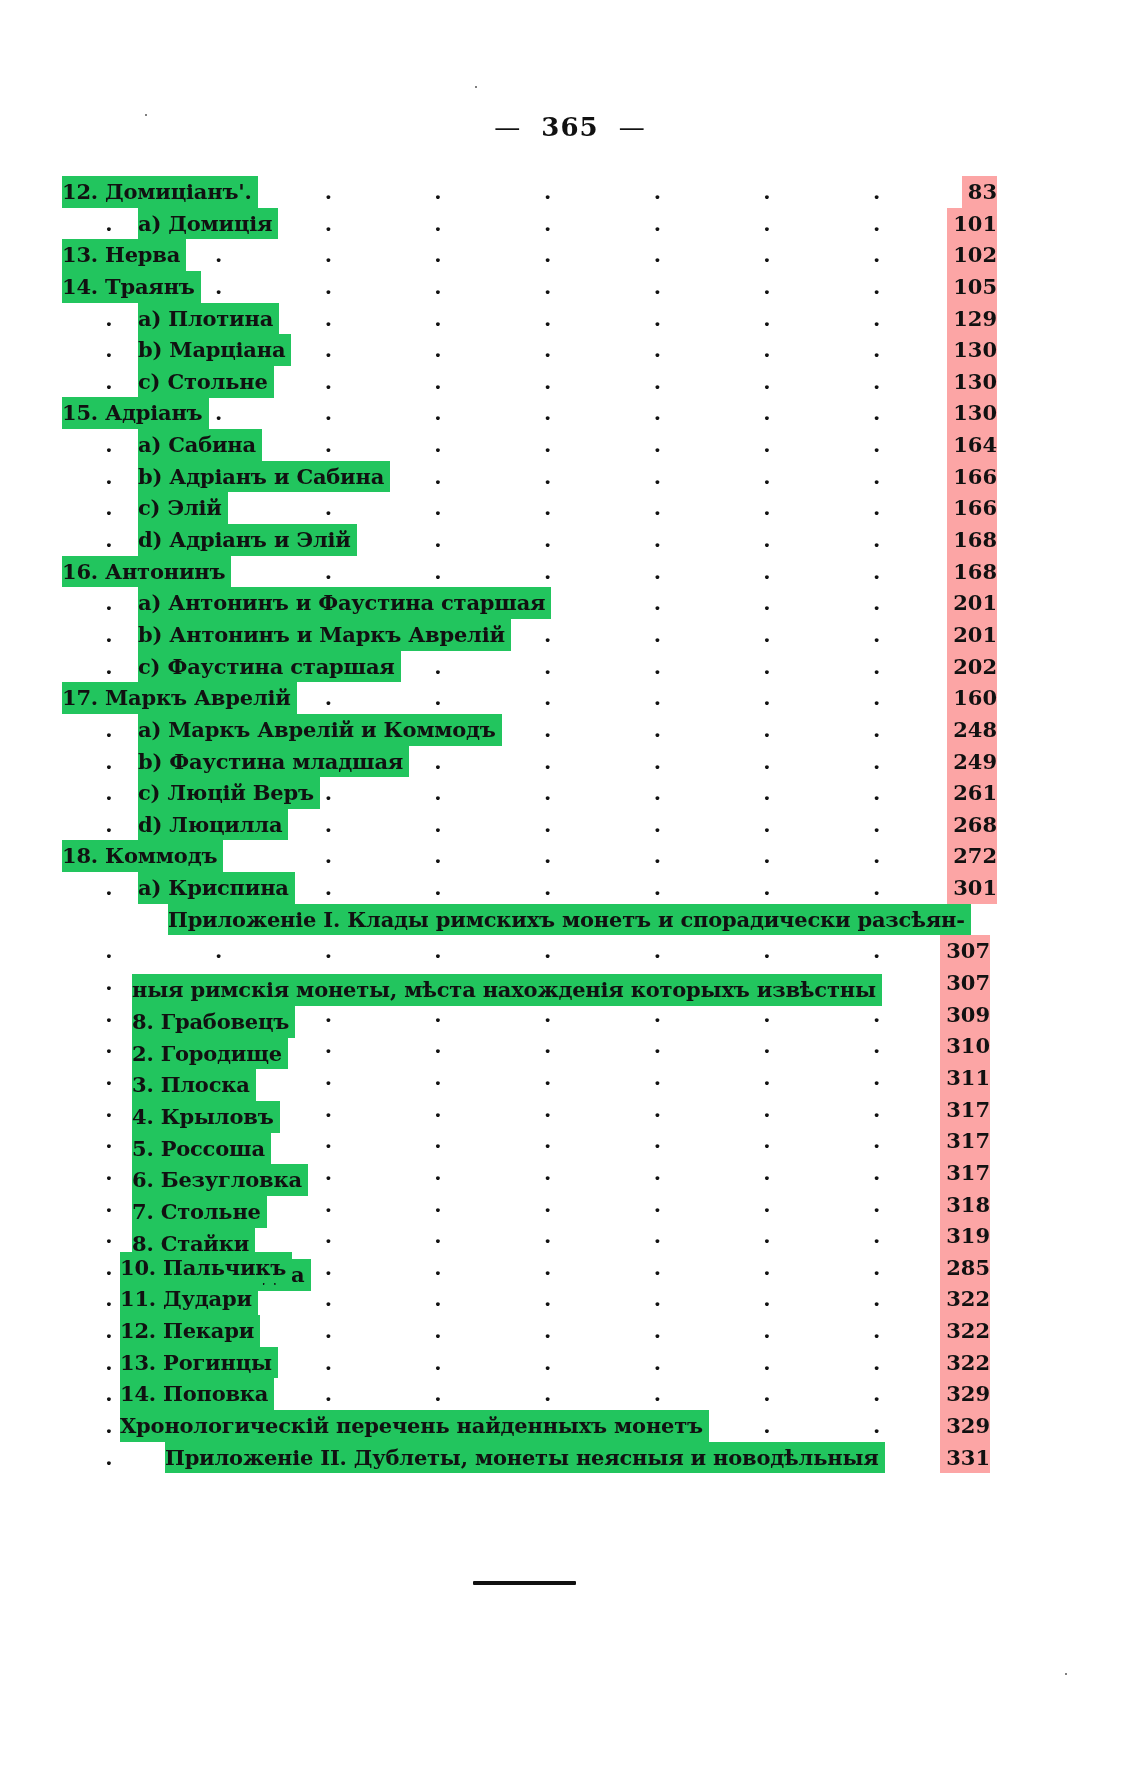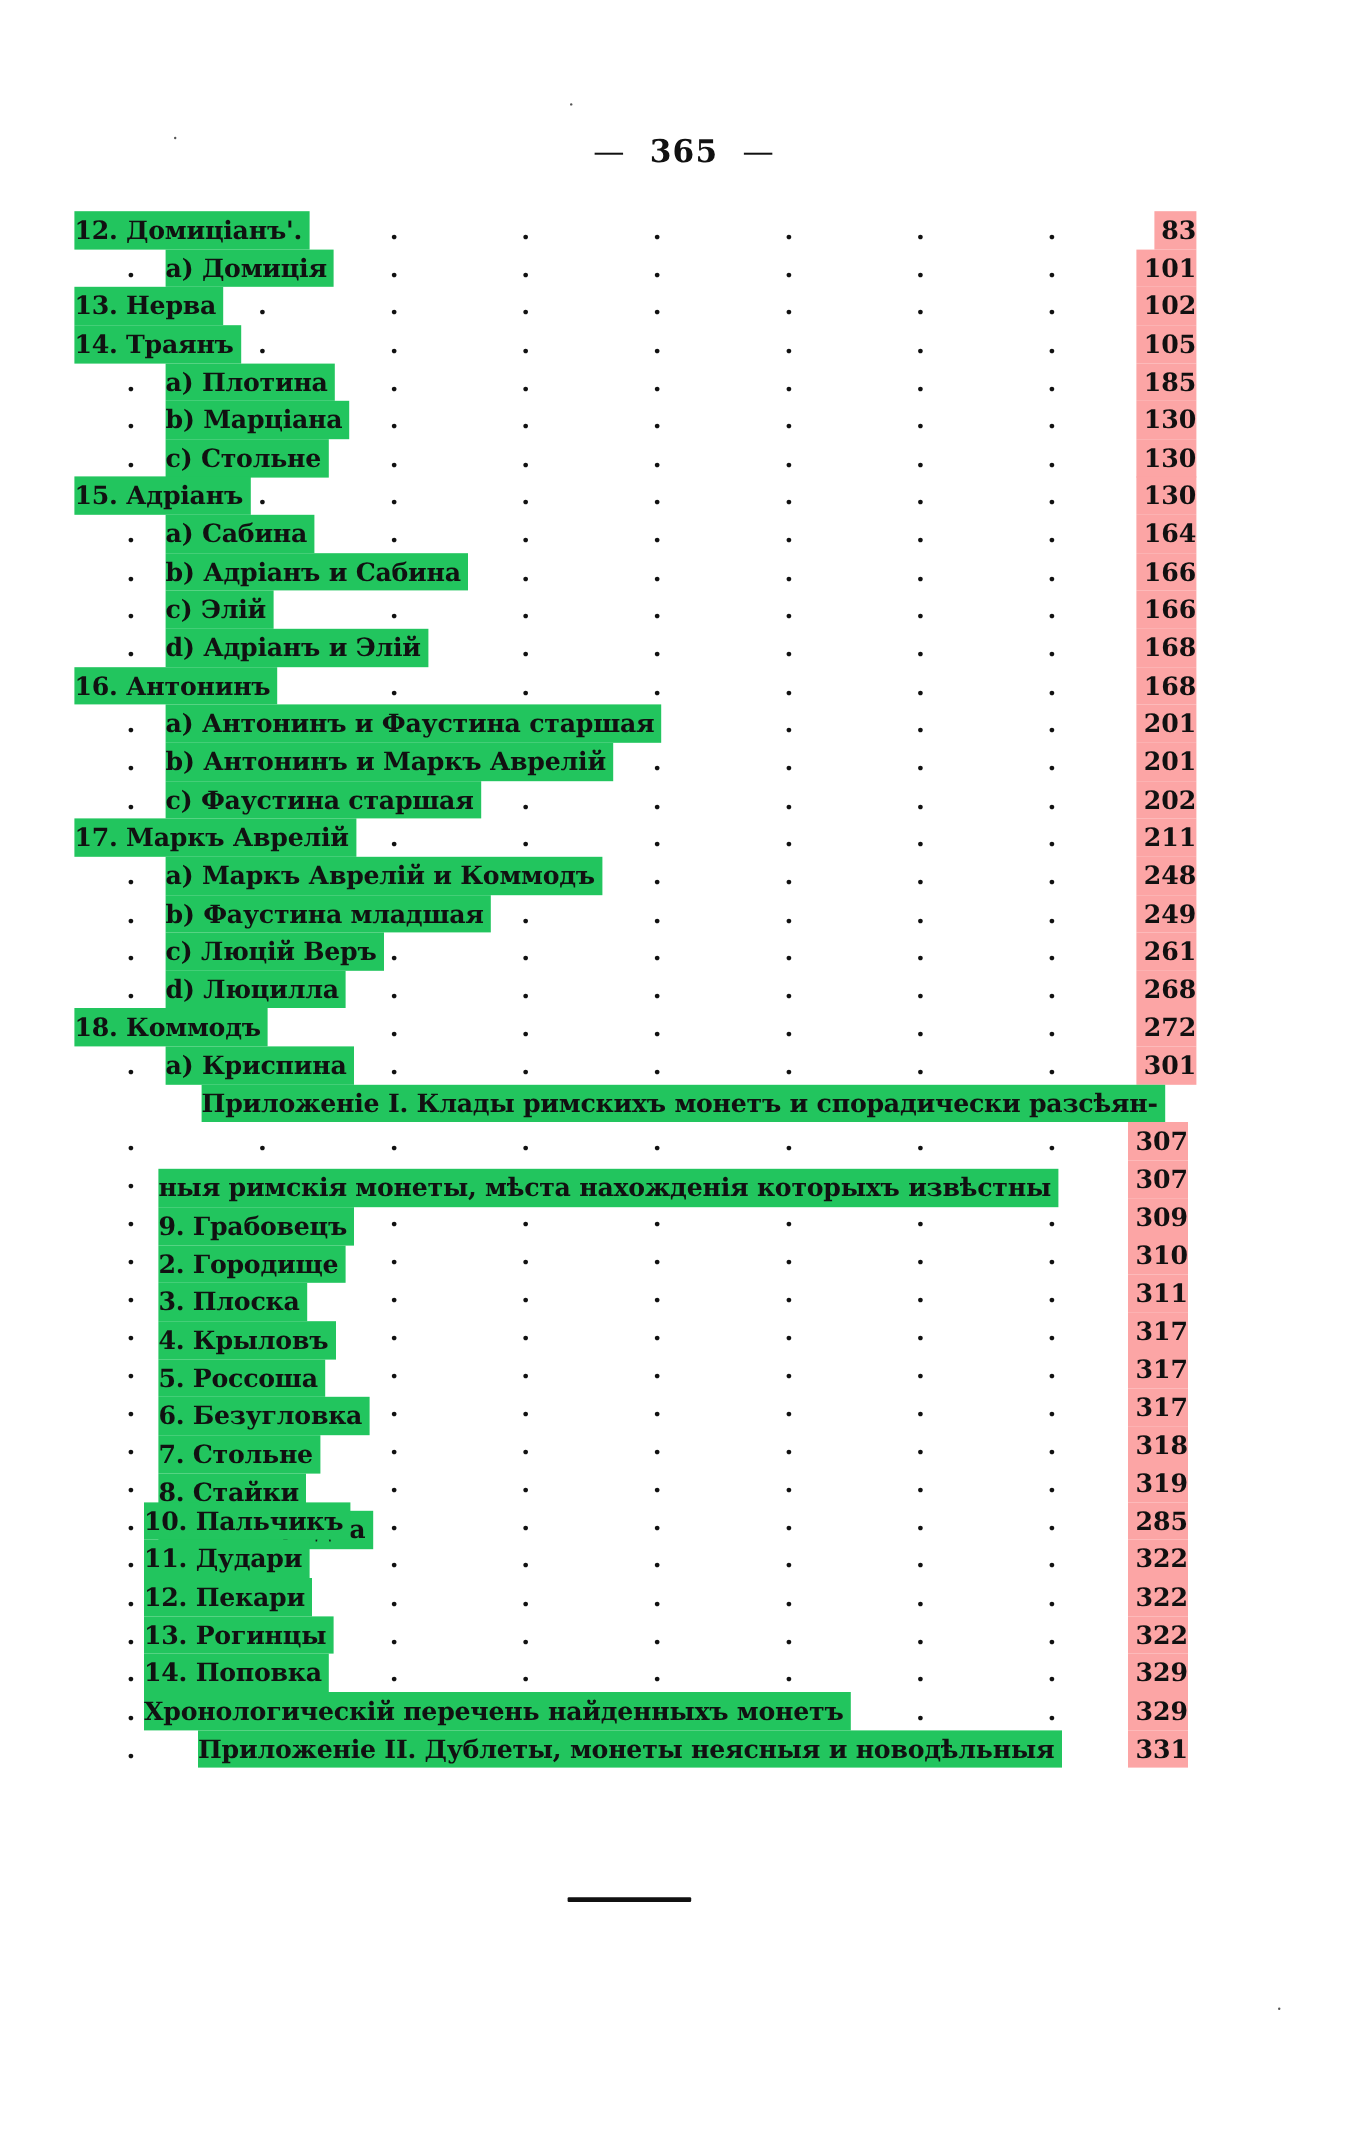--- a/index.html
+++ b/index.html
@@ -58,21 +58,21 @@
       <span class="page">102</span>
     </div>
     <div class="row lvl0 p-main">
       <span class="leader"></span>
       <span class="label">14. Траянъ</span>
       <span class="page">105</span>
     </div>
     <div class="row lvl1 p-main">
       <span class="leader"></span>
       <span class="label">a) Плотина</span>
-      <span class="page">185</span>
+      <span class="page">129</span>
     </div>
     <div class="row lvl1 p-main">
       <span class="leader"></span>
       <span class="label">b) Марціана</span>
       <span class="page">130</span>
     </div>
     <div class="row lvl1 p-main">
       <span class="leader"></span>
       <span class="label">c) Стольне</span>
       <span class="page">130</span>
@@ -118,21 +118,21 @@
       <span class="page">201</span>
     </div>
     <div class="row lvl1 p-main">
       <span class="leader"></span>
       <span class="label">c) Фаустина старшая</span>
       <span class="page">202</span>
     </div>
     <div class="row lvl0 p-main">
       <span class="leader"></span>
       <span class="label">17. Маркъ Аврелій</span>
-      <span class="page">211</span>
+      <span class="page">160</span>
     </div>
     <div class="row lvl1 p-main">
       <span class="leader"></span>
       <span class="label">a) Маркъ Аврелій и Коммодъ</span>
       <span class="page">248</span>
     </div>
     <div class="row lvl1 p-main">
       <span class="leader"></span>
       <span class="label">b) Фаустина младшая</span>
       <span class="page">249</span>
@@ -160,21 +160,21 @@
     <div class="row lvl-app1 p-app">
       <span class="label">Приложеніе I. Клады римскихъ монетъ и спорадически разсѣян-</span>
     </div>
     <div class="row lvl-app1b p-app">
       <span class="leader"></span>
       <span class="label">ныя римскія монеты, мѣста нахожденія которыхъ извѣстны</span>
       <span class="page">307</span>
     </div>
     <div class="row lvl-app1b p-app">
       <span class="leader"></span>
-      <span class="label">9. Грабовецъ</span>
+      <span class="label">8. Грабовецъ</span>
       <span class="page">307</span>
     </div>
     <div class="row lvl-app1b p-app">
       <span class="leader"></span>
       <span class="label">2. Городище</span>
       <span class="page">309</span>
     </div>
     <div class="row lvl-app1b p-app">
       <span class="leader"></span>
       <span class="label">3. Плоска</span>

